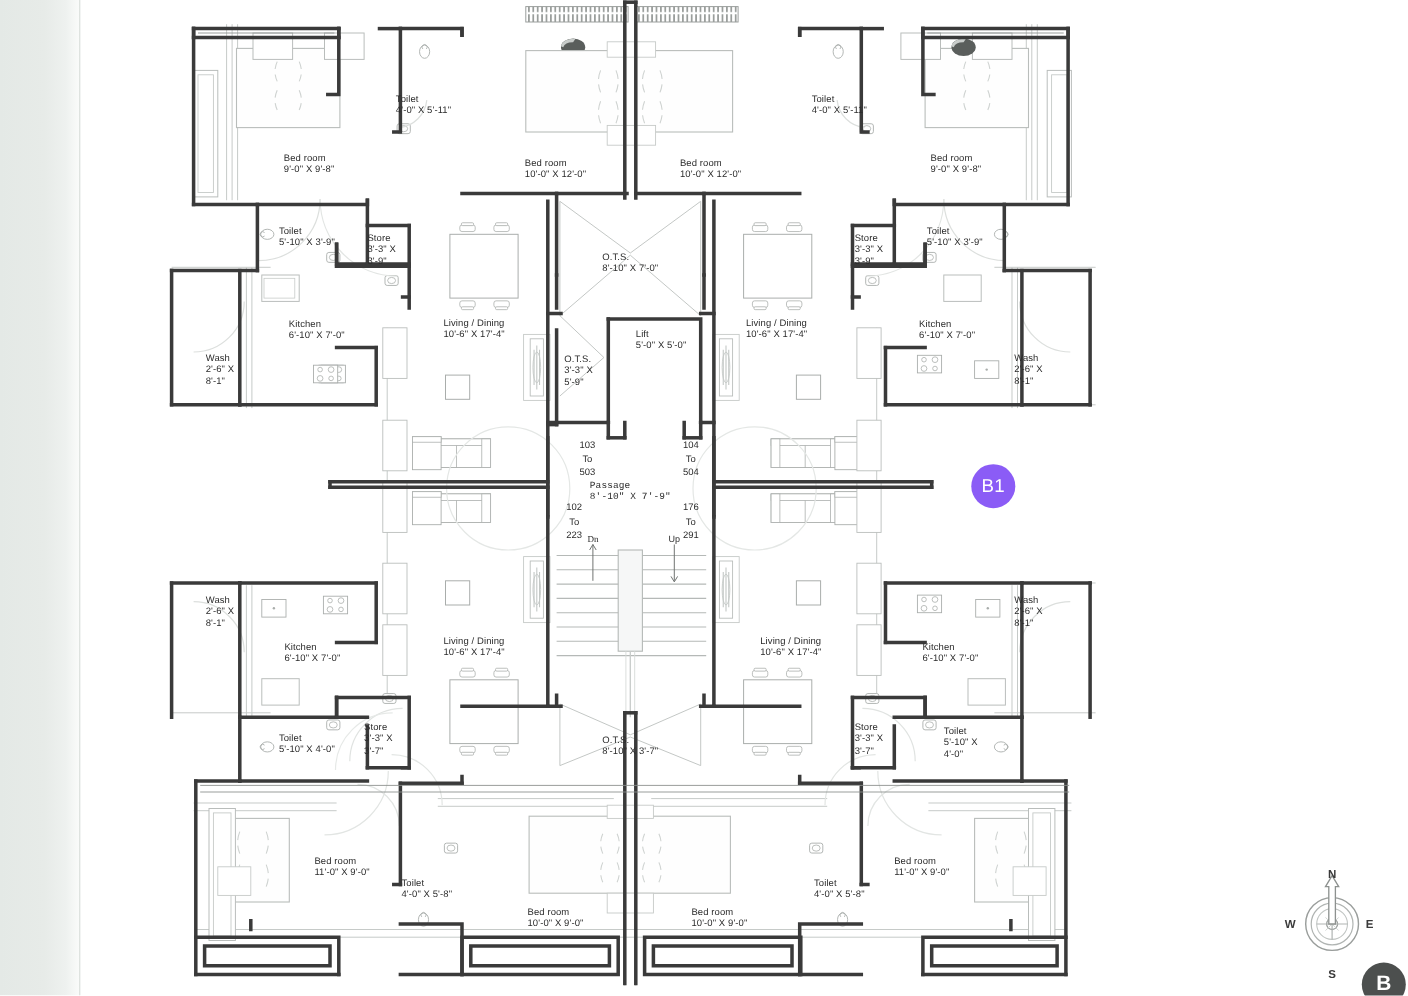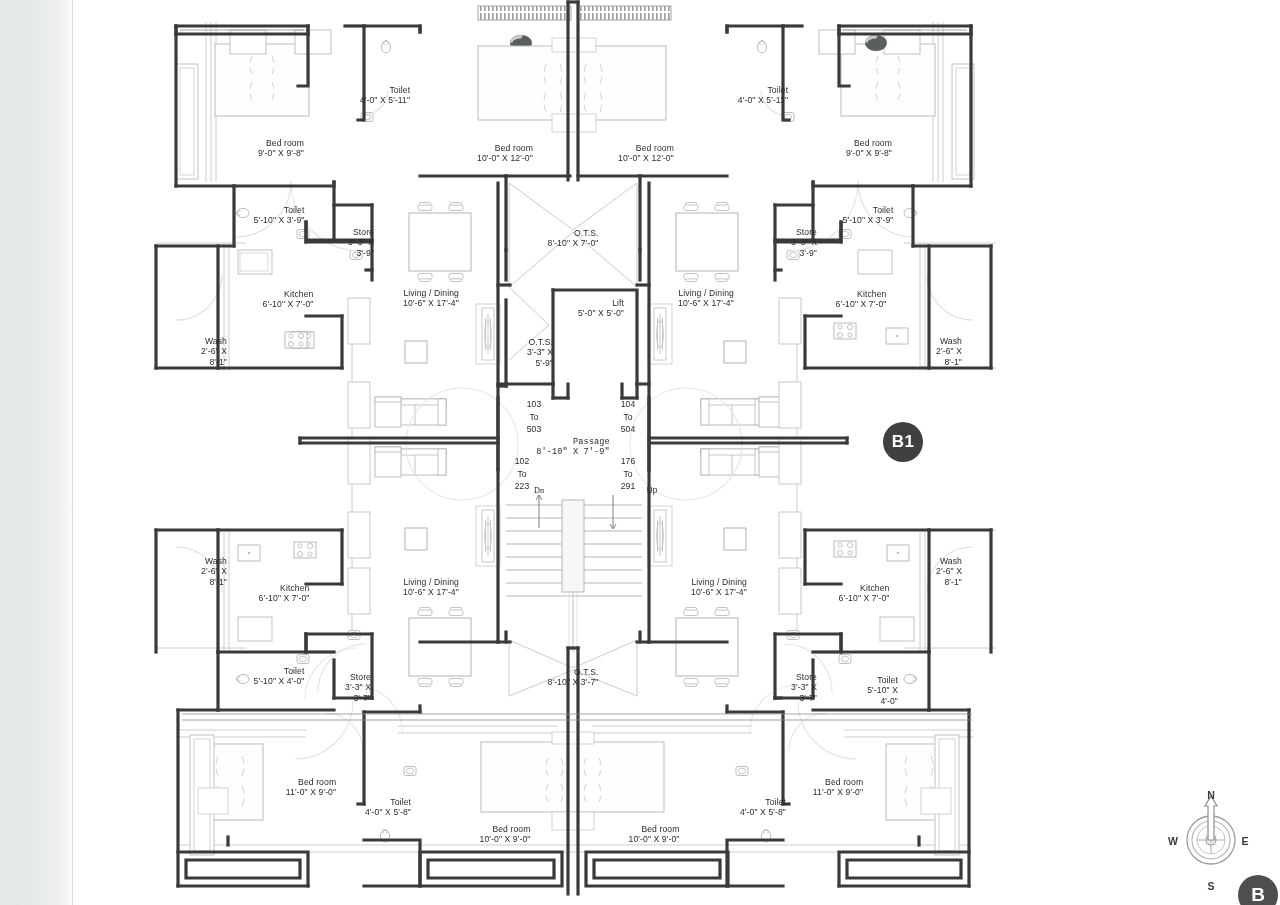--- a/index.html
+++ b/index.html
@@ -27,29 +27,29 @@
     background: #d8ddd9;
   }
   svg#plan { position: absolute; left: 0; top: 0; }
 
   
   .lbl {
     position: absolute;
     color: #2b2b2b;
     font-size: 8.6px;
     line-height: 10.4px;
-    text-align: right;
+    text-align: left;
     white-space: nowrap;
     letter-spacing: .1px;
     transform: translateX(-50%);
     pointer-events: none;
   }
   .lbl .nm { display:block; }
   .lbl .dm { display:block; }
-  .lbl.wrap { white-space: normal; width: 40px; margin-top: 16px; }
+  .lbl.wrap { white-space: normal; width: 40px; }
 
   
   .flat {
     position: absolute;
     color: #2b2b2b;
     font-size: 8.6px;
     line-height: 12.6px;
     text-align: center;
     transform: translateX(-50%);
     pointer-events: none;
@@ -60,24 +60,24 @@
     font-size: 8.2px;
     transform: translateX(-50%);
     pointer-events: none;
   }
 
   
   .badge-b1 {
     position: absolute;
     width: 40px; height: 40px;
     border-radius: 50%;
-    background: #404040;
+    background: #8b5cf6;
     color: #ffffff;
     font-size: 17px;
-    font-weight: bold;
+    font-weight: normal;
     display: flex; align-items: center; justify-content: center;
     letter-spacing: .3px;
   }
   .badge-b {
     position: absolute;
     width: 40px; height: 40px;
     border-radius: 50%;
     background: #4c4f4e;
     color: #ffffff;
     font-size: 19px;
@@ -752,21 +752,21 @@
       </div>
       <div class="flat" style="left: 628px; top: 455px;">
         <div>176</div>
         <div>To</div>
         <div>291</div>
       </div>
     </div>
 
   <div id="stairwords">
       <div class="dirword" style="left: 539px; top: 486px; font-family: Liberation Serif, serif;">Dn</div>
-      <div class="dirword" style="left: 613px; top: 486px; margin-left: 39px;">Up</div>
+      <div class="dirword" style="left: 613px; top: 486px;">Up</div>
     </div>
 
   <div class="badge-b1" style="left:883px; top:422px;">B1</div>
   <div class="badge-b" style="left:1238px; top:875px;">B</div>
 
   <div id="compass" style="left:1165px; top:788px; width:92px; height:92px;">
     <svg width="92" height="92" viewBox="0 0 92 92">
       <circle cx="46" cy="52" r="24" fill="none" stroke="#9a9e9c" stroke-width="1.3"></circle>
       <circle cx="46" cy="52" r="19" fill="none" stroke="#b0b4b2" stroke-width="1.1"></circle>
       <circle cx="46" cy="52" r="14" fill="none" stroke="#c2c6c4" stroke-width="1"></circle>

